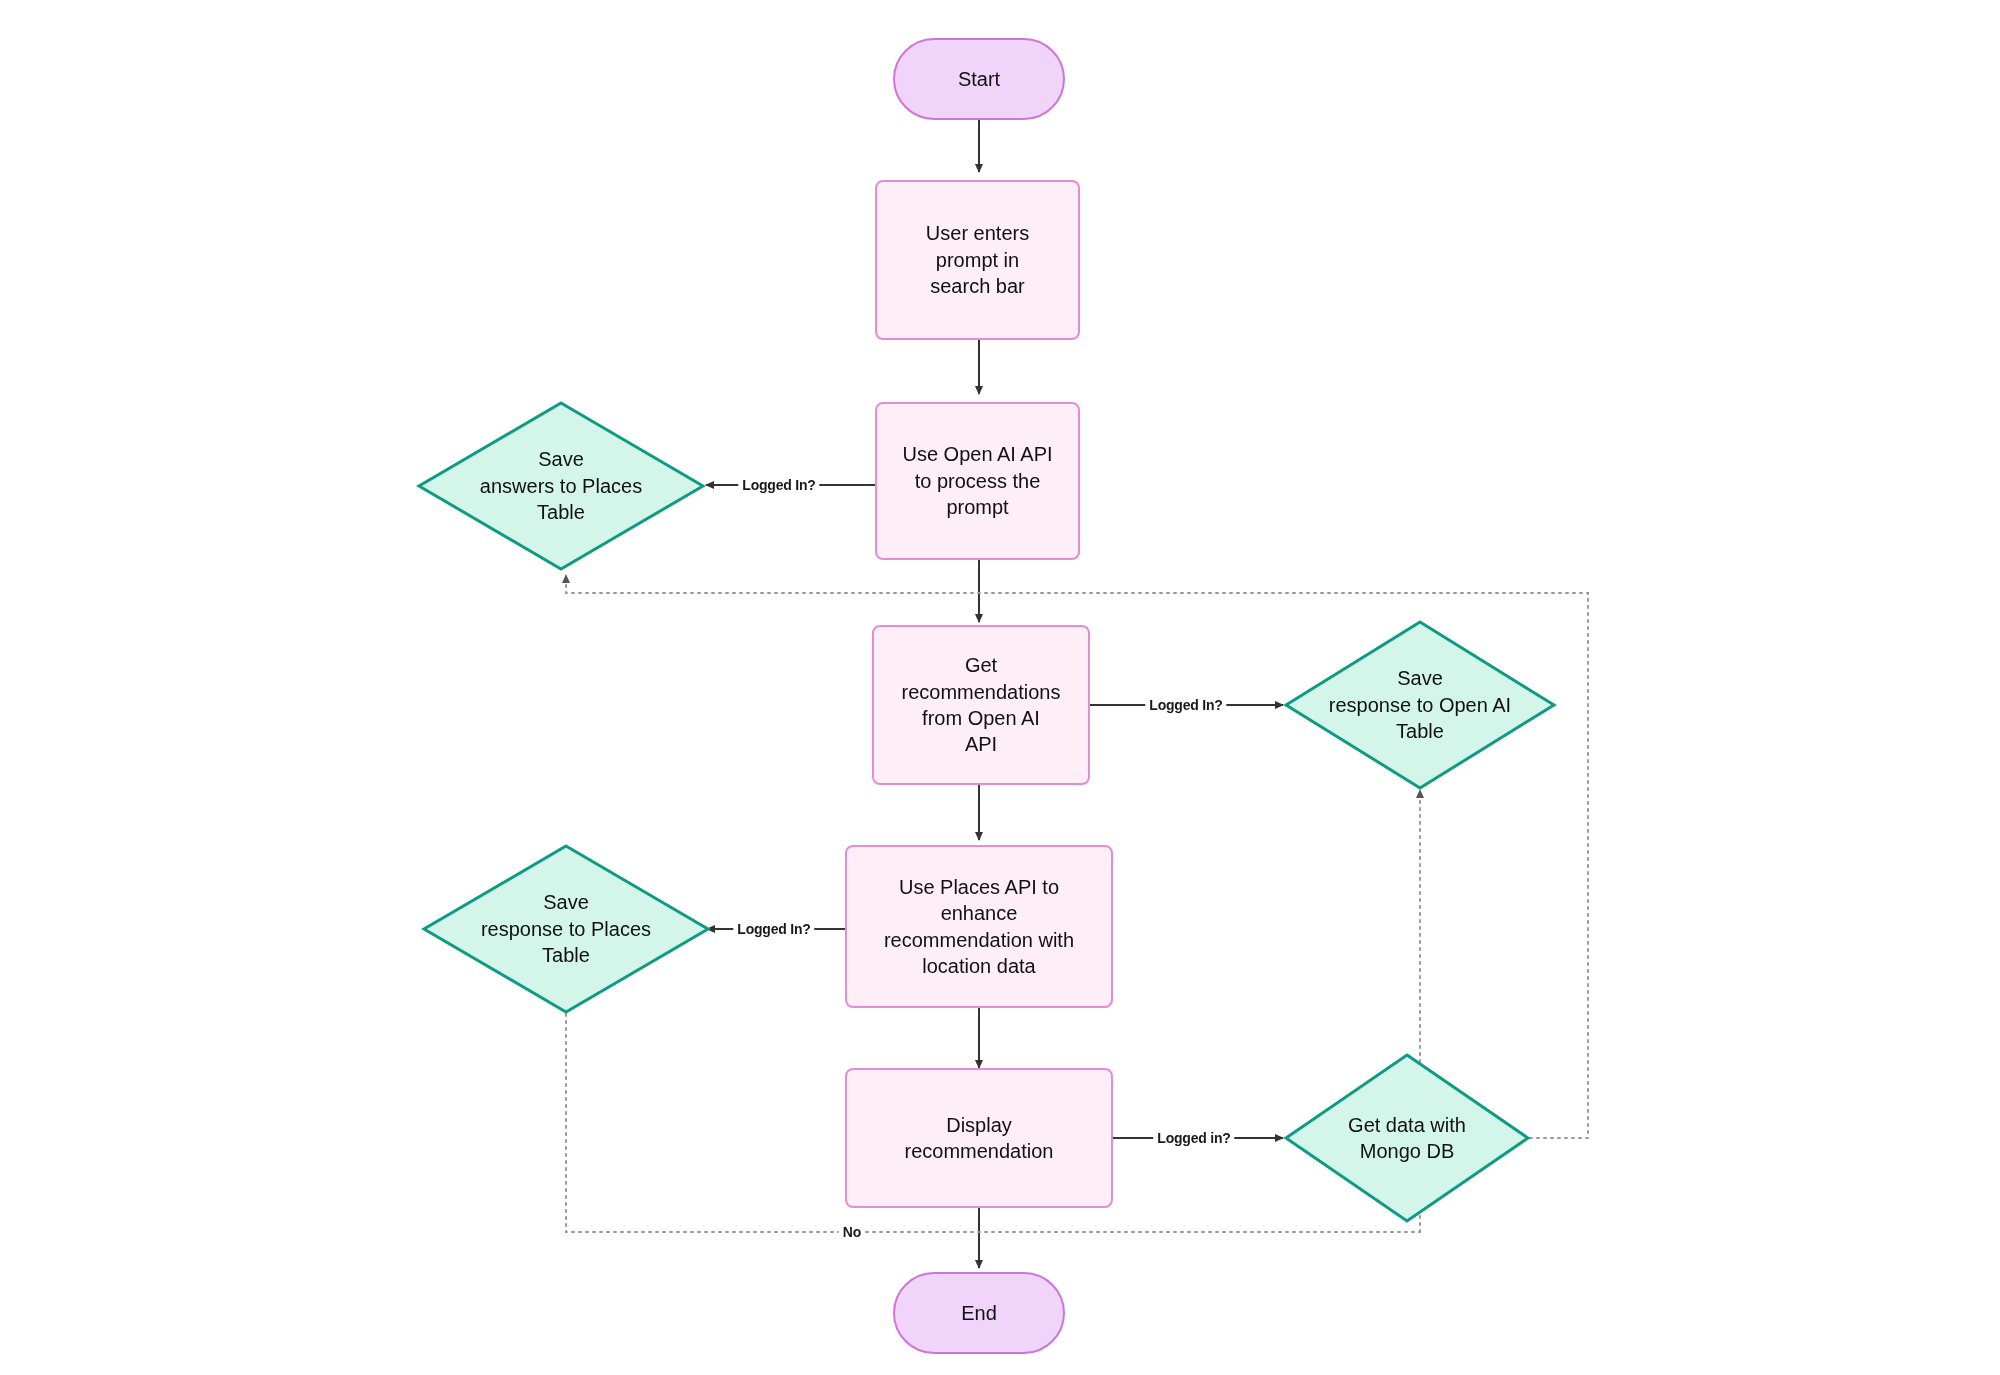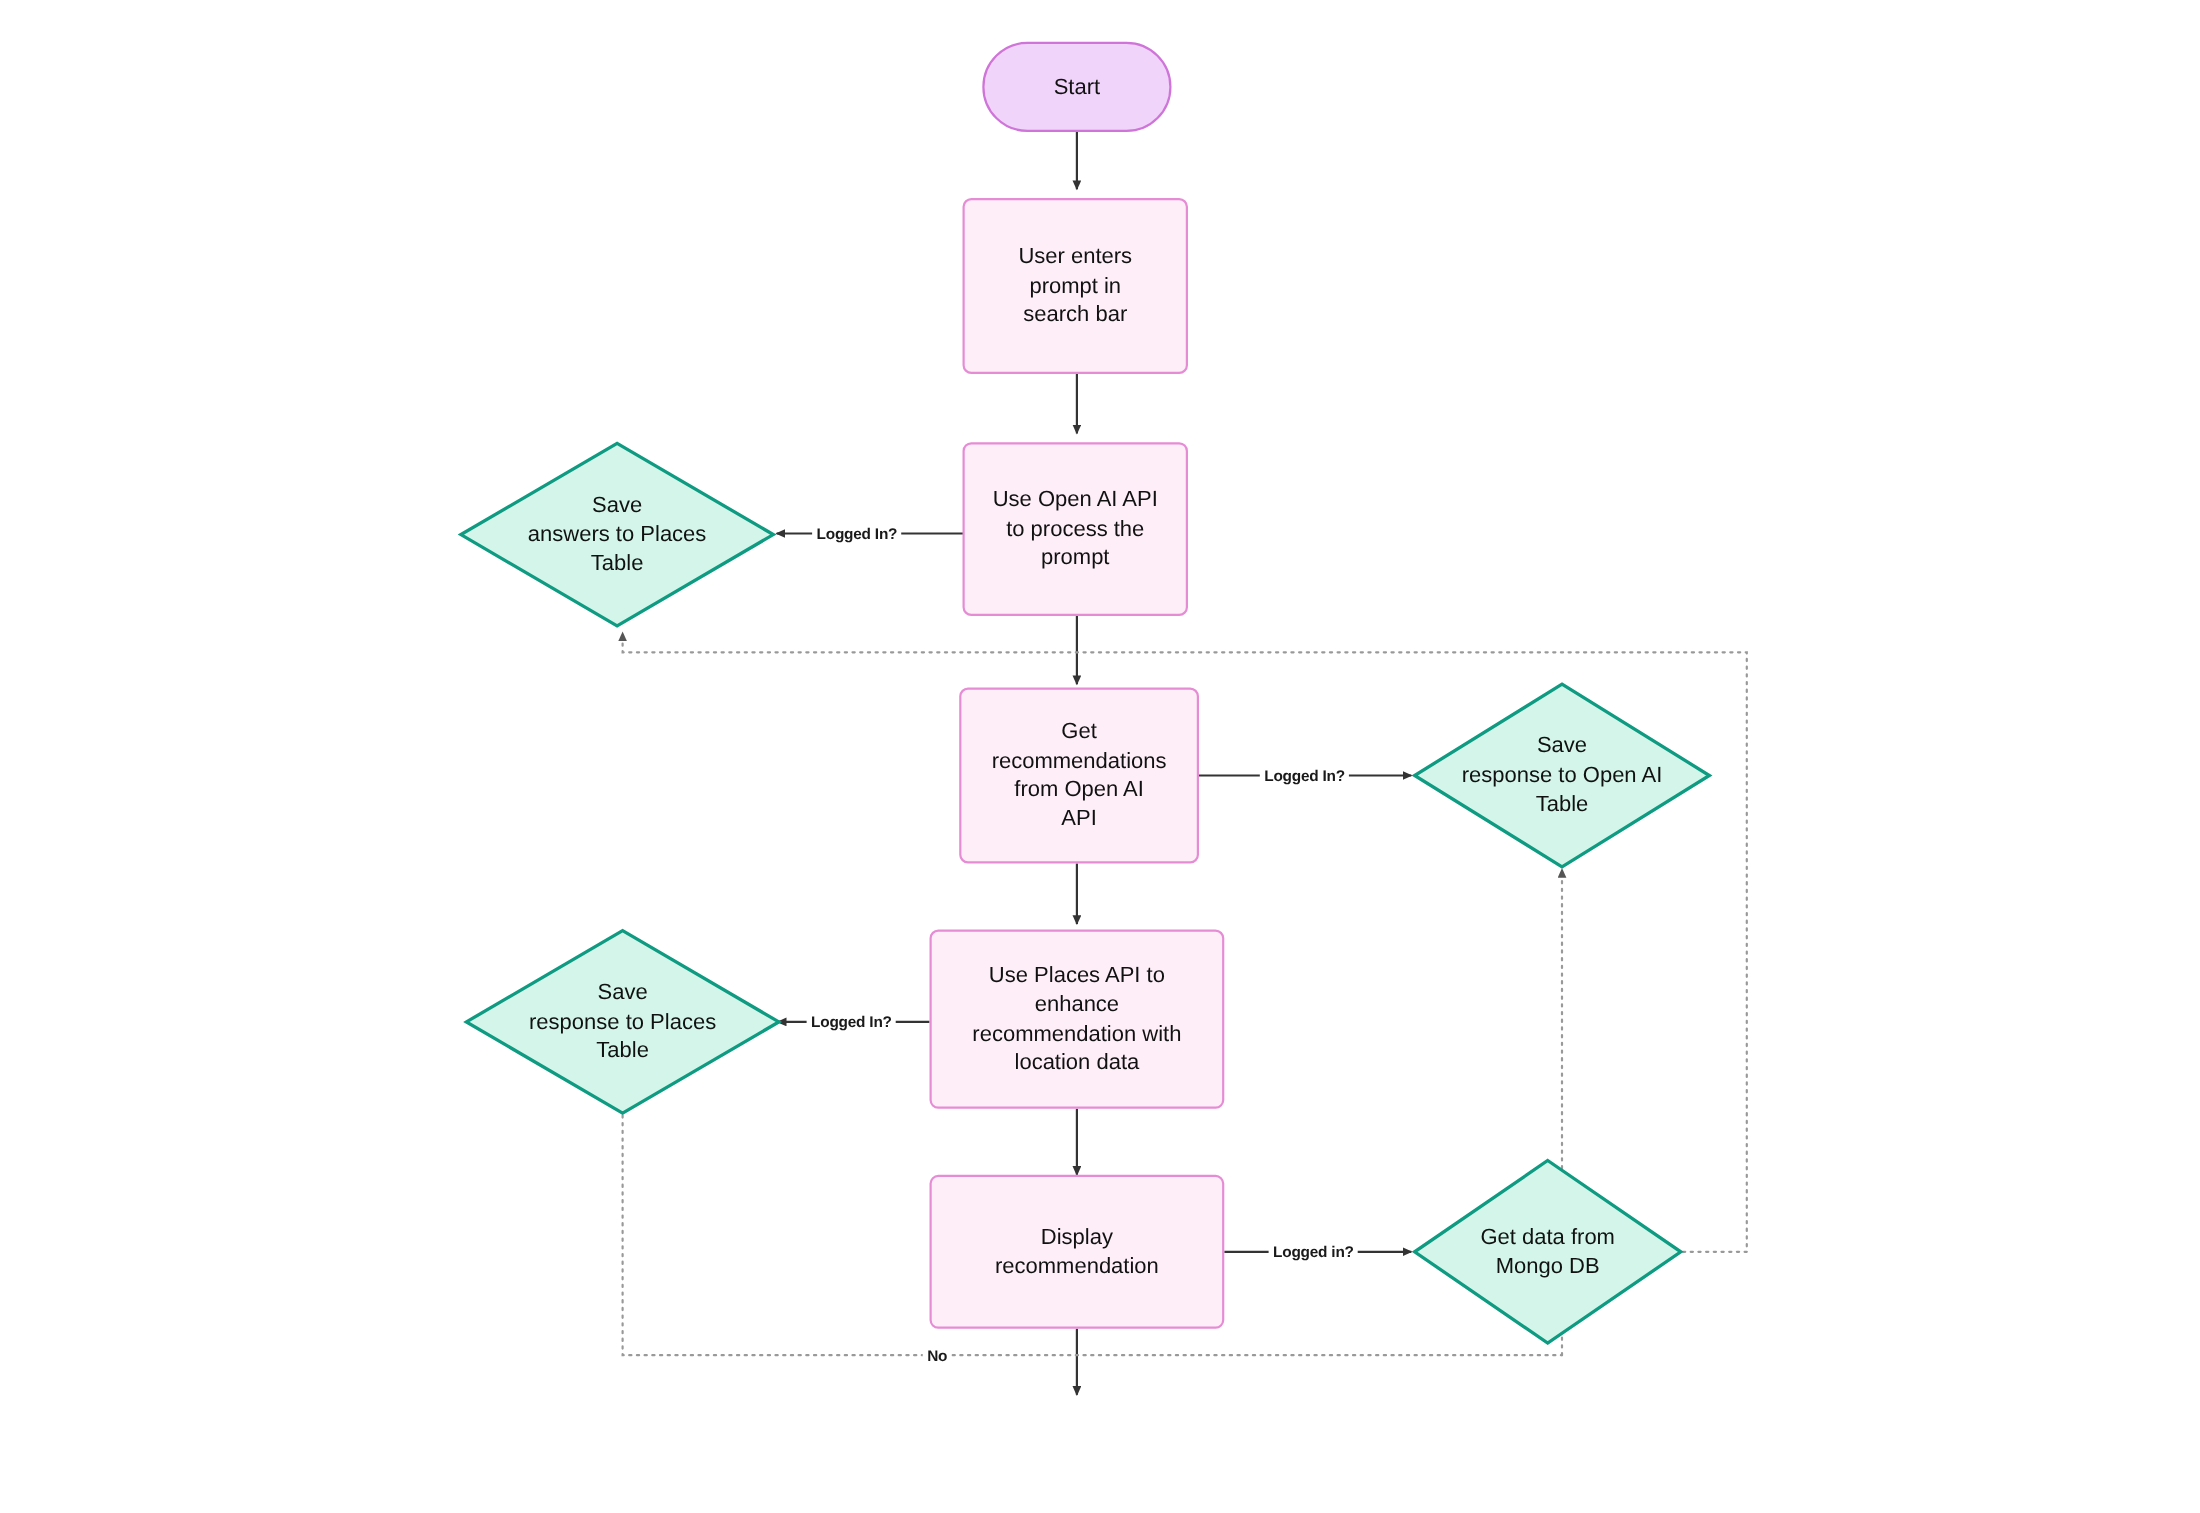--- a/index.html
+++ b/index.html
@@ -183,24 +183,27 @@
 
   <div class="node process" style="left:845px; top:1068px; width:268px; height:140px;">
     <span class="label">Display
 recommendation</span>
   </div>
 
   <div class="node decision" style="left:1283px; top:1052px; width:248px; height:172px;">
     <svg class="diamond-shape" viewBox="0 0 248 172" preserveAspectRatio="none">
       <polygon points="124,3 245,86 124,169 3,86" fill="#d3f5ea" stroke="#0f9b82" stroke-width="3"></polygon>
     </svg>
-    <span class="label">Get data from
+    <span class="label">Get data with
 Mongo DB</span>
   </div>
 
+  <div class="node terminator" style="left:893px; top:1272px; width:172px; height:82px;">
+    <span class="label">End</span>
+  </div>
 
   <div class="edge-label" style="left:779px; top:485px;">Logged In?</div>
 
   <div class="edge-label" style="left:1186px; top:705px;">Logged In?</div>
 
   <div class="edge-label" style="left:774px; top:929px;">Logged In?</div>
 
   <div class="edge-label" style="left:1194px; top:1138px;">Logged in?</div>
 
   <div class="edge-label" style="left:852px; top:1232px;">No</div>

